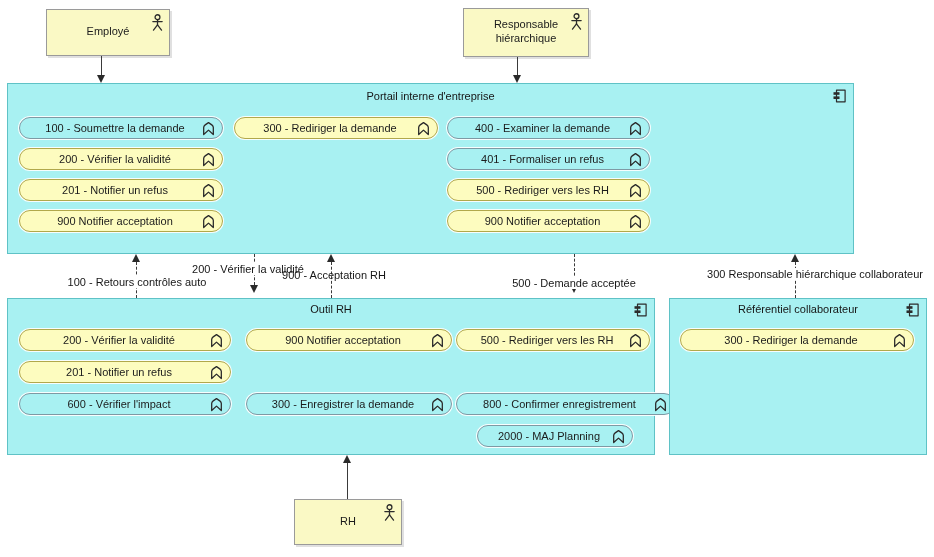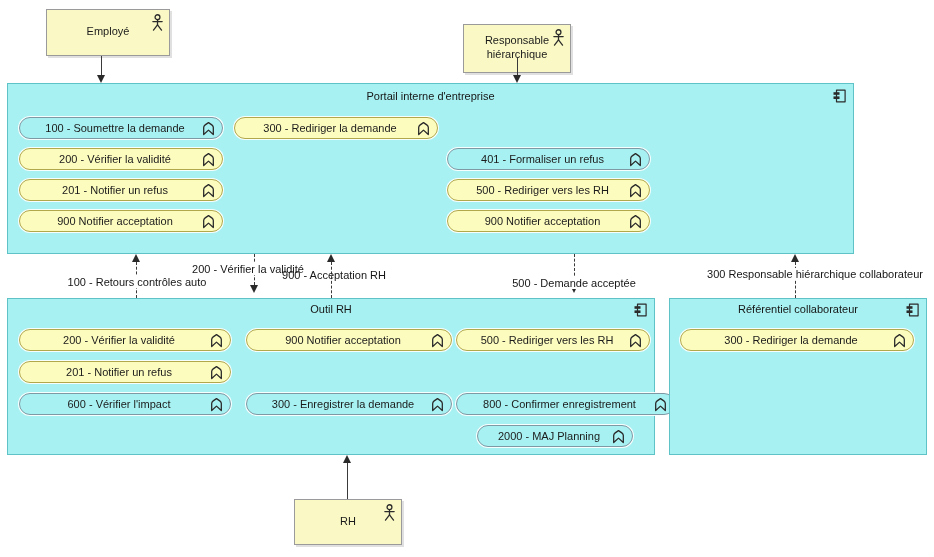--- a/index.html
+++ b/index.html
@@ -71,21 +71,21 @@
 
 <div class="canvas">
 
   <div class="actor" style="left:46px;top:9px;width:124px;height:47px">
     <div class="actor-label">Employé</div>
     <svg class="actor-icon">
         <use href="#ic-actor"></use>
       </svg>
   </div>
 
-  <div class="actor" style="left:463px;top:24px;width:108px;height:49px">
+  <div class="actor" style="left:463px;top:8px;width:126px;height:49px">
     <div class="actor-label two-line">
       <div>Responsable</div>
       <div>hiérarchique</div>
     </div>
     <svg class="actor-icon">
         <use href="#ic-actor"></use>
       </svg>
   </div>
 
   <div class="actor" style="left:294px;top:499px;width:108px;height:46px">
@@ -102,20 +102,26 @@
       </svg>
 
     <div class="pill cyan" style="left:11px;top:33px;width:204px">
       <span class="lbl">100 - Soumettre la demande</span>
       <svg class="func-icon">
           <use href="#ic-func"></use>
         </svg>
     </div>
     <div class="pill yellow" style="left:226px;top:33px;width:204px">
       <span class="lbl">300 - Rediriger la demande</span>
+      <svg class="func-icon">
+          <use href="#ic-func"></use>
+        </svg>
+    </div>
+    <div class="pill cyan" style="left:439px;top:33px;width:203px">
+      <span class="lbl">400 - Examiner la demande</span>
       <svg class="func-icon">
           <use href="#ic-func"></use>
         </svg>
     </div>
     <div class="pill yellow" style="left:11px;top:64px;width:204px">
       <span class="lbl">200 - Vérifier la validité</span>
       <svg class="func-icon">
           <use href="#ic-func"></use>
         </svg>
     </div>

